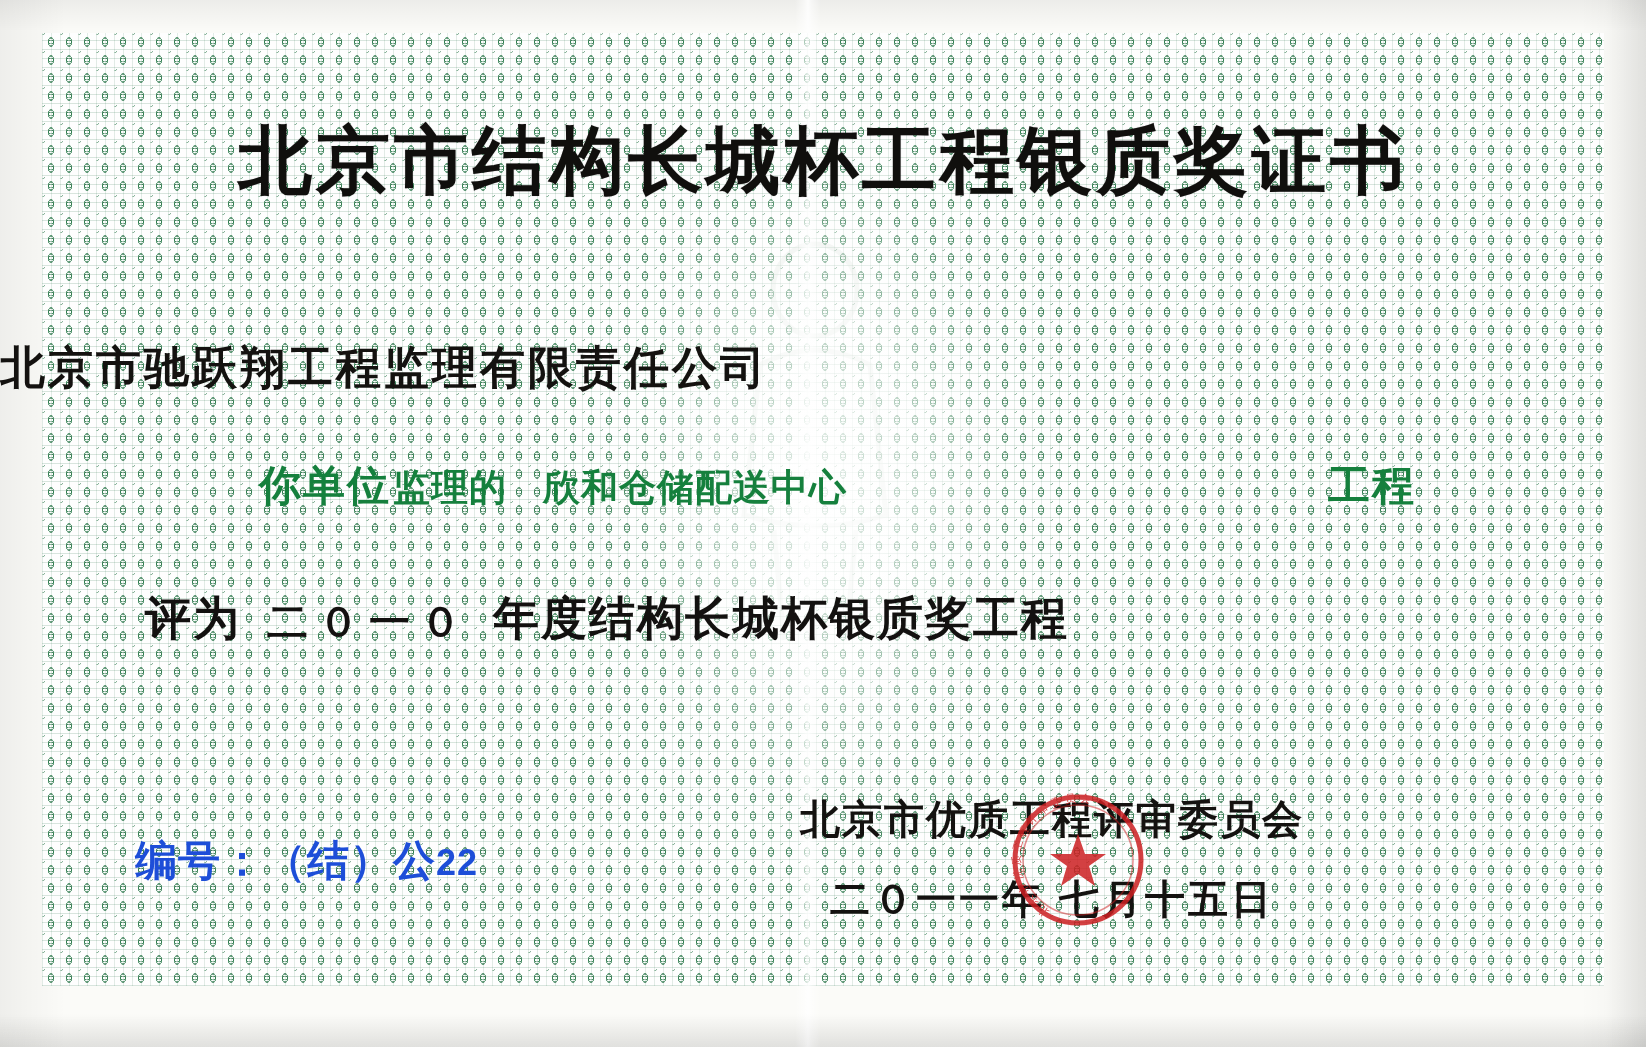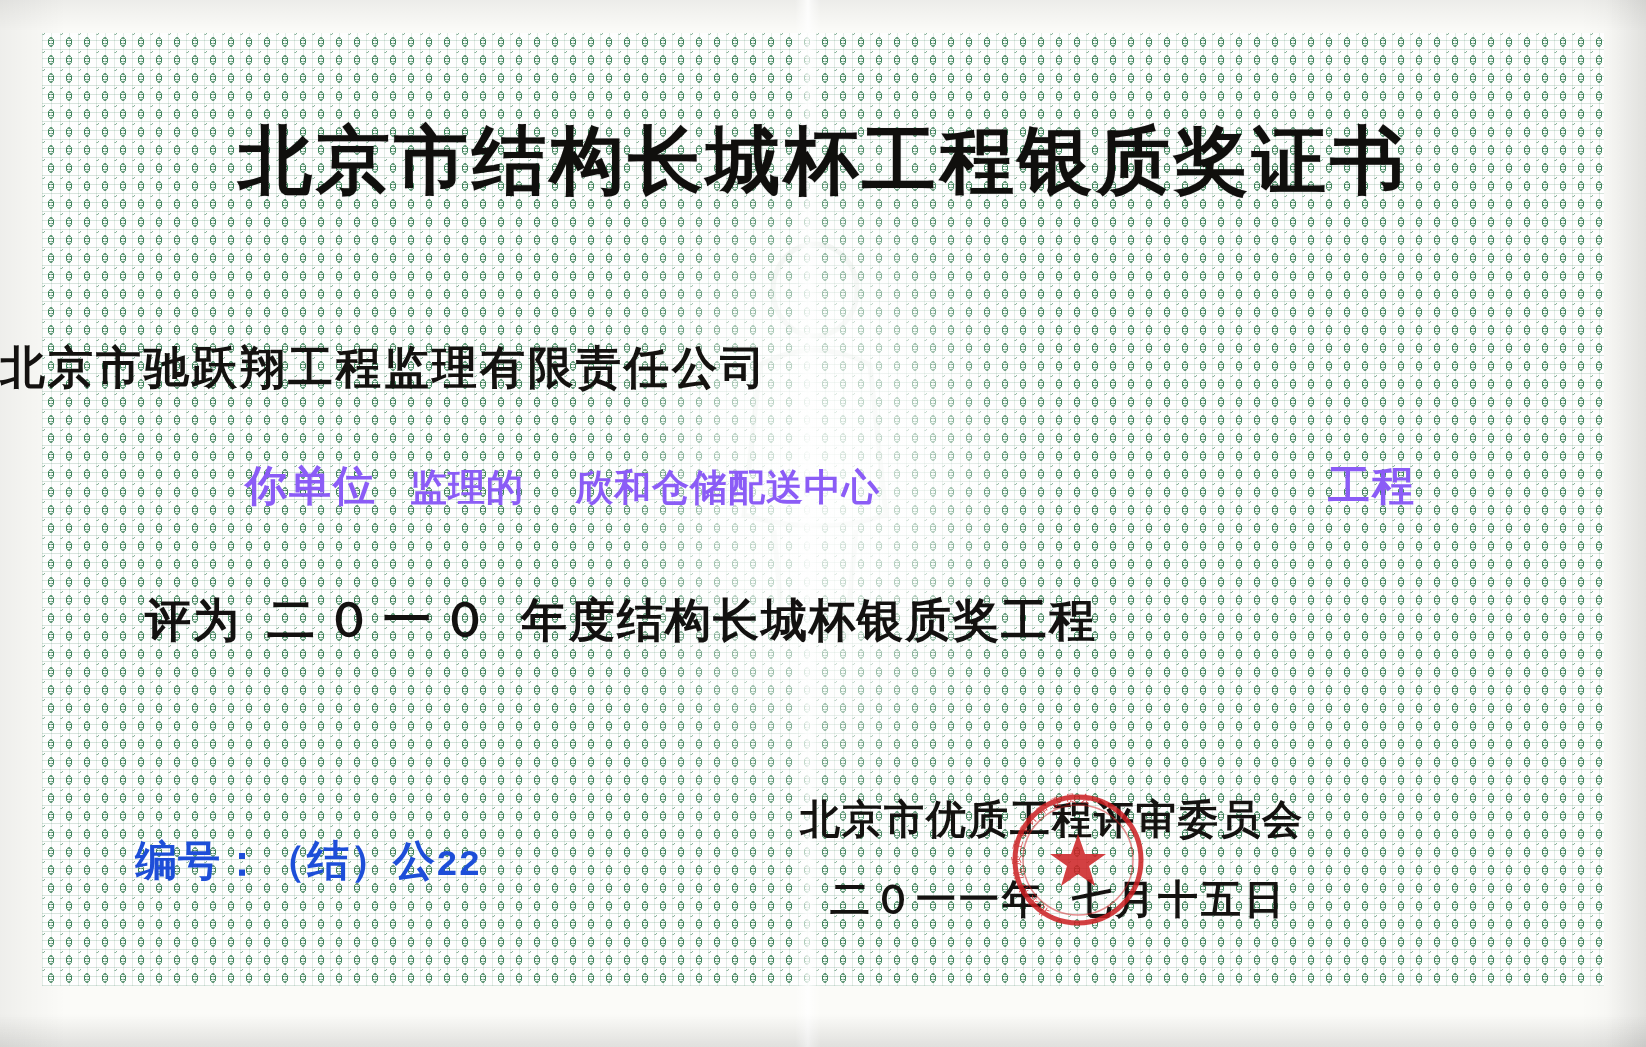--- a/index.html
+++ b/index.html
@@ -100,21 +100,21 @@
   }
 
   
   .content {
     position: absolute;
     inset: 0;
     z-index: 7;
     color: #14120f;
   }
 
-  .cn { font-family: Liberation Mono, monospace; }
+  .cn { font-family: Liberation Sans, sans-serif; }
 
   .cert-title {
     position: absolute;
     left: 0;
     right: 0;
     top: 112px;
     text-align: center;
     font-size: 74px;
     font-weight: bold;
     letter-spacing: 4px;
@@ -129,32 +129,31 @@
     top: 338px;
     text-align: left;
     font-size: 45px;
     font-weight: bold;
     letter-spacing: 3px;
     color: #141210;
   }
 
   .body-row {
     position: absolute;
-    left: 245px;
+    left: 259px;
     right: 230px;
     top: 458px;
     display: flex;
     align-items: baseline;
     font-size: 42px;
     font-weight: bold;
-    color: #8b5cf6;
-    gap: 16px;
+    color: #15803d;
   }
   .body-row .lead { letter-spacing: 2px; }
-  .body-row .small-lead { font-size: 37px; font-weight: bold; letter-spacing: 1px; margin-left: 17px; text-align: center;}
+  .body-row .small-lead { font-size: 37px; font-weight: bold; letter-spacing: 1px; margin-left: 2px; text-align: center;}
   .body-row .project {
     font-size: 37px;
     font-weight: bold;
     letter-spacing: 1px;
     margin-left: 36px;
   }
   .body-row .suffix {
     margin-left: auto;
     font-size: 42px;
     font-weight: bold;
@@ -167,21 +166,21 @@
     top: 588px;
     display: flex;
     align-items: flex-end;
     font-size: 46px;
     font-weight: bold;
     letter-spacing: 2px;
     color: #131110;
   }
   .award-row .year {
     margin: 0 22px 0 26px;
-    font-size: 48px;
+    font-size: 41px;
     letter-spacing: 10px;
     font-weight: bold;
   }
 
   .committee {
     position: absolute;
     left: 800px;
     top: 792px;
     font-size: 40px;
     font-weight: bold;

